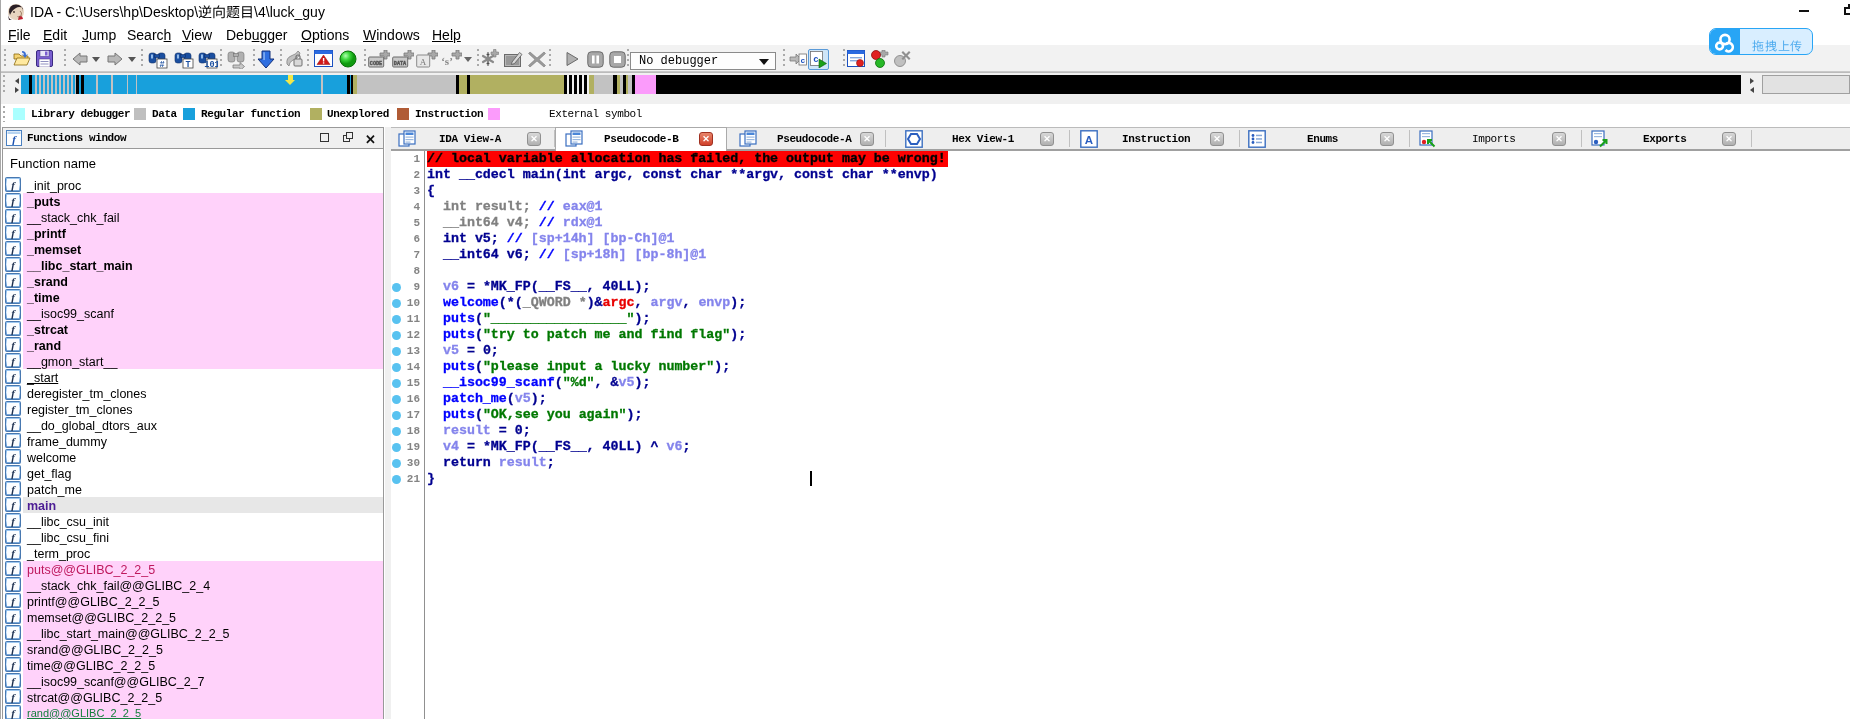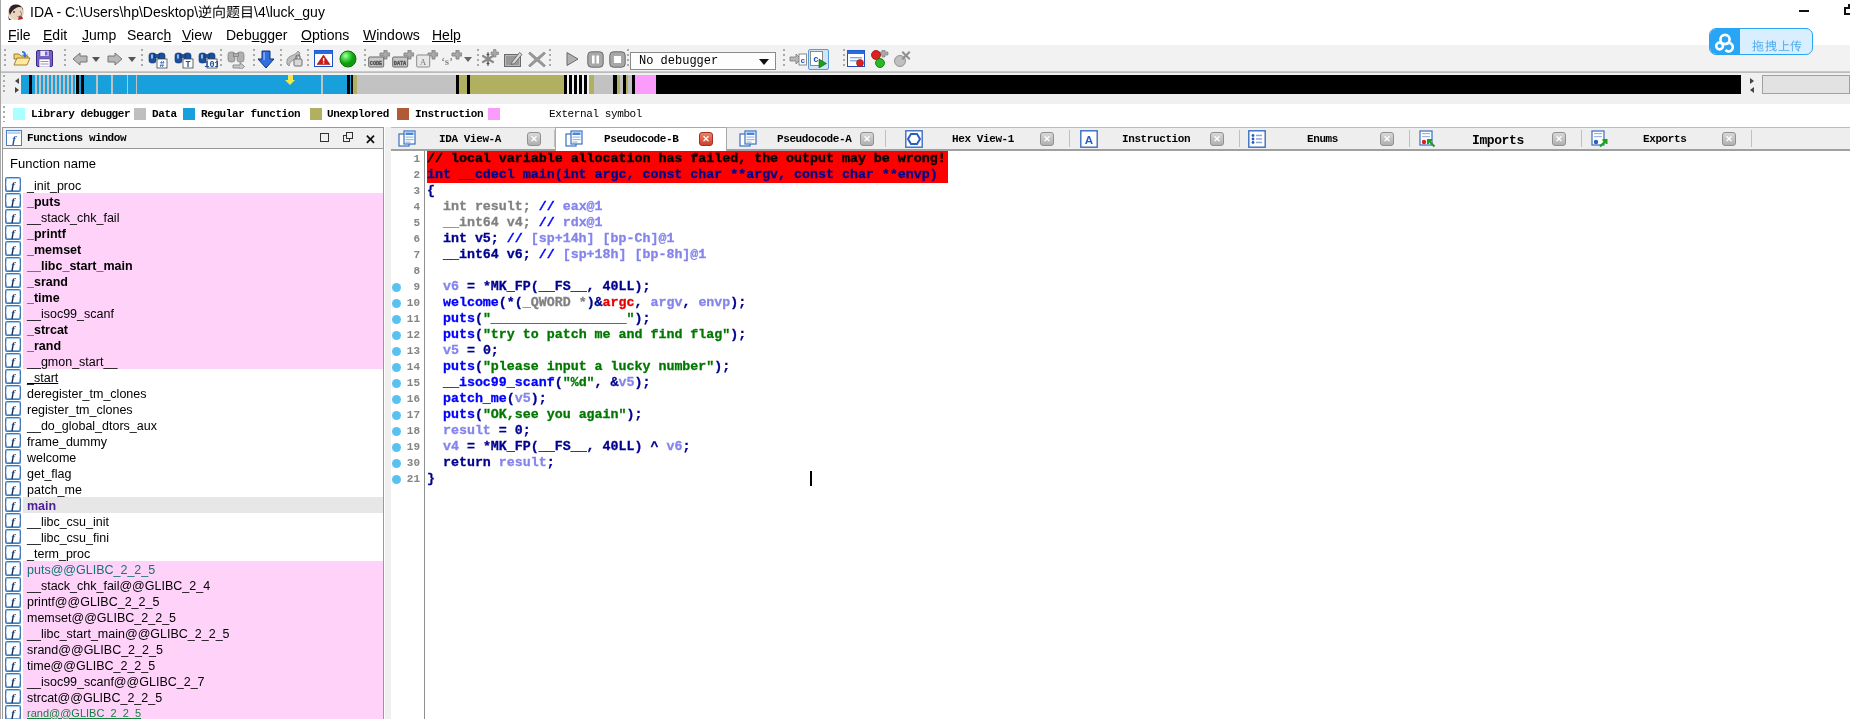--- a/index.html
+++ b/index.html
@@ -632,21 +632,21 @@
       <linearGradient id="fg24" x1="0" y1="0" x2="0" y2="1">
         <stop offset="0" stop-color="#7ab2e8"></stop>
         <stop offset="0.5" stop-color="#d8eafc"></stop>
         <stop offset="1" stop-color="#4a86c8"></stop>
       </linearGradient>
     </defs>
 <rect x="0.5" y="0.5" width="15" height="14" rx="1" fill="url(#fg24)" stroke="#4878b0" stroke-width="1"></rect>
 <rect x="2" y="1.8" width="12" height="11.4" fill="#fbfdff"></rect>
 <text x="8" y="11.8" font-size="11" font-family="Liberation Serif" font-style="italic" font-weight="bold" fill="#1c2f50" text-anchor="middle">f</text>
   </svg>
-<div class="abs" style="left:27px;top:562.5px;font-size:12.5px;font-weight:normal;color:#0f766e;white-space:pre;z-index:5;">puts@@GLIBC_2_2_5</div>
+<div class="abs" style="left:27px;top:562.5px;font-size:12.5px;font-weight:normal;color:#be185d;white-space:pre;z-index:5;">puts@@GLIBC_2_2_5</div>
 <svg class="abs" style="left:5px;top:577px" width="16" height="15" viewBox="0 0 16 15">
 <defs>
       <linearGradient id="fg25" x1="0" y1="0" x2="0" y2="1">
         <stop offset="0" stop-color="#7ab2e8"></stop>
         <stop offset="0.5" stop-color="#d8eafc"></stop>
         <stop offset="1" stop-color="#4a86c8"></stop>
       </linearGradient>
     </defs>
 <rect x="0.5" y="0.5" width="15" height="14" rx="1" fill="url(#fg25)" stroke="#4878b0" stroke-width="1"></rect>
 <rect x="2" y="1.8" width="12" height="11.4" fill="#fbfdff"></rect>
@@ -820,36 +820,36 @@
 <div class="abs mono" style="left:1307px;top:133px;font-size:11px;letter-spacing:-0.4px;font-weight:bold;color:#000;">Enums</div>
 <div class="abs" style="left:1380px;top:132px;width:14px;height:14px;background:linear-gradient(#d8d8d8,#b0b0b0);border:1px solid #909090;border-radius:3px;color:#fff;font-size:9px;font-weight:bold;text-align:center;line-height:12px;">✕</div>
 <div class="abs" style="left:1581px;top:130px;width:1px;height:17px;background:#c0c0c0;"></div>
 <svg class="abs" style="left:1418px;top:130px" width="18" height="18" viewBox="0 0 18 18">
     <rect x="2" y="1" width="12" height="14" fill="#fff" stroke="#3a6ec0" stroke-width="1.2"></rect>
     <rect x="4" y="3" width="8" height="1.2" fill="#9ab8e0"></rect>
     <rect x="4" y="6" width="8" height="1.2" fill="#9ab8e0"></rect>
     <circle cx="6" cy="12" r="2.2" fill="#e02020"></circle>
     <path d="M16.5 16.5 L10 10 M10 14 V10 H14" stroke="#18a018" stroke-width="2" fill="none"></path>
   </svg>
-<div class="abs mono" style="left:1472px;top:133px;font-size:13px;letter-spacing:-0.4px;font-weight:bold;color:#000;">Imports</div>
+<div class="abs mono" style="left:1472px;top:133px;font-size:11px;letter-spacing:-0.4px;font-weight:normal;color:#000;">Imports</div>
 <div class="abs" style="left:1552px;top:132px;width:14px;height:14px;background:linear-gradient(#d8d8d8,#b0b0b0);border:1px solid #909090;border-radius:3px;color:#fff;font-size:9px;font-weight:bold;text-align:center;line-height:12px;">✕</div>
 <div class="abs" style="left:1751px;top:130px;width:1px;height:17px;background:#c0c0c0;"></div>
 <svg class="abs" style="left:1590px;top:130px" width="18" height="18" viewBox="0 0 18 18">
     <rect x="2" y="1" width="12" height="14" fill="#fff" stroke="#3a6ec0" stroke-width="1.2"></rect>
     <rect x="4" y="3" width="8" height="1.2" fill="#9ab8e0"></rect>
     <rect x="4" y="6" width="8" height="1.2" fill="#9ab8e0"></rect>
     <circle cx="6" cy="12" r="2.2" fill="#2a5ec0"></circle>
     <path d="M10 16.5 L16.5 10 M16.5 14 V10 H12.5" stroke="#18a018" stroke-width="2" fill="none"></path>
   </svg>
 <div class="abs mono" style="left:1643px;top:133px;font-size:11px;letter-spacing:-0.4px;font-weight:bold;color:#000;">Exports</div>
 <div class="abs" style="left:1722px;top:132px;width:14px;height:14px;background:linear-gradient(#d8d8d8,#b0b0b0);border:1px solid #909090;border-radius:3px;color:#fff;font-size:9px;font-weight:bold;text-align:center;line-height:12px;">✕</div>
 <div class="abs" style="left:391px;top:151px;width:1459px;height:568px;background:#fff;"></div>
 <div class="abs" style="left:424px;top:151px;width:1px;height:568px;background:#909090;"></div>
 <div class="abs mono" style="left:391px;top:153px;width:29px;text-align:right;font-size:11px;font-weight:bold;color:#848484;">1</div>
-<div class="abs mono" style="left:427px;top:151px;height:32px;background:#fe0000;color:#000;font-weight:bold;-webkit-text-stroke:0.35px #000;font-size:13.3px;line-height:16px;white-space:pre;padding-right:2px;">//&nbsp;local&nbsp;variable&nbsp;allocation&nbsp;has&nbsp;failed,&nbsp;the&nbsp;output&nbsp;may&nbsp;be&nbsp;wrong!</div>
+<div class="abs mono" style="left:427px;top:151px;height:16px;background:#fe0000;color:#000;font-weight:bold;-webkit-text-stroke:0.35px #000;font-size:13.3px;line-height:16px;white-space:pre;padding-right:2px;">//&nbsp;local&nbsp;variable&nbsp;allocation&nbsp;has&nbsp;failed,&nbsp;the&nbsp;output&nbsp;may&nbsp;be&nbsp;wrong!</div>
 <div class="abs mono" style="left:391px;top:169px;width:29px;text-align:right;font-size:11px;font-weight:bold;color:#848484;">2</div>
 <div class="abs mono" style="left:427px;top:167px;height:16px;font-size:13.3px;line-height:16px;white-space:pre;"><span style="color:#000090;font-weight:bold;-webkit-text-stroke:0.3px #000090">int&nbsp;__cdecl&nbsp;main(int&nbsp;argc,&nbsp;const&nbsp;char&nbsp;**argv,&nbsp;const&nbsp;char&nbsp;**envp)</span></div>
 <div class="abs mono" style="left:391px;top:185px;width:29px;text-align:right;font-size:11px;font-weight:bold;color:#848484;">3</div>
 <div class="abs mono" style="left:427px;top:183px;height:16px;font-size:13.3px;line-height:16px;white-space:pre;"><span style="color:#000090;font-weight:bold;-webkit-text-stroke:0.3px #000090">{</span></div>
 <div class="abs mono" style="left:391px;top:201px;width:29px;text-align:right;font-size:11px;font-weight:bold;color:#848484;">4</div>
 <div class="abs mono" style="left:427px;top:199px;height:16px;font-size:13.3px;line-height:16px;white-space:pre;"><span style="color:#808080;font-weight:bold;-webkit-text-stroke:0.3px #808080">&nbsp;&nbsp;int&nbsp;result;&nbsp;</span><span style="color:#0000ff;font-weight:bold;-webkit-text-stroke:0.3px #0000ff">//</span><span style="color:#8484ec;font-weight:bold;-webkit-text-stroke:0.3px #8484ec">&nbsp;eax@1</span></div>
 <div class="abs mono" style="left:391px;top:217px;width:29px;text-align:right;font-size:11px;font-weight:bold;color:#848484;">5</div>
 <div class="abs mono" style="left:427px;top:215px;height:16px;font-size:13.3px;line-height:16px;white-space:pre;"><span style="color:#808080;font-weight:bold;-webkit-text-stroke:0.3px #808080">&nbsp;&nbsp;__int64&nbsp;v4;&nbsp;</span><span style="color:#0000ff;font-weight:bold;-webkit-text-stroke:0.3px #0000ff">//</span><span style="color:#8484ec;font-weight:bold;-webkit-text-stroke:0.3px #8484ec">&nbsp;rdx@1</span></div>
 <div class="abs mono" style="left:391px;top:233px;width:29px;text-align:right;font-size:11px;font-weight:bold;color:#848484;">6</div>
 <div class="abs mono" style="left:427px;top:231px;height:16px;font-size:13.3px;line-height:16px;white-space:pre;"><span style="color:#000090;font-weight:bold;-webkit-text-stroke:0.3px #000090">&nbsp;&nbsp;int&nbsp;v5;&nbsp;</span><span style="color:#0000ff;font-weight:bold;-webkit-text-stroke:0.3px #0000ff">//</span><span style="color:#8484ec;font-weight:bold;-webkit-text-stroke:0.3px #8484ec">&nbsp;[sp+14h]&nbsp;[bp-Ch]@1</span></div>

